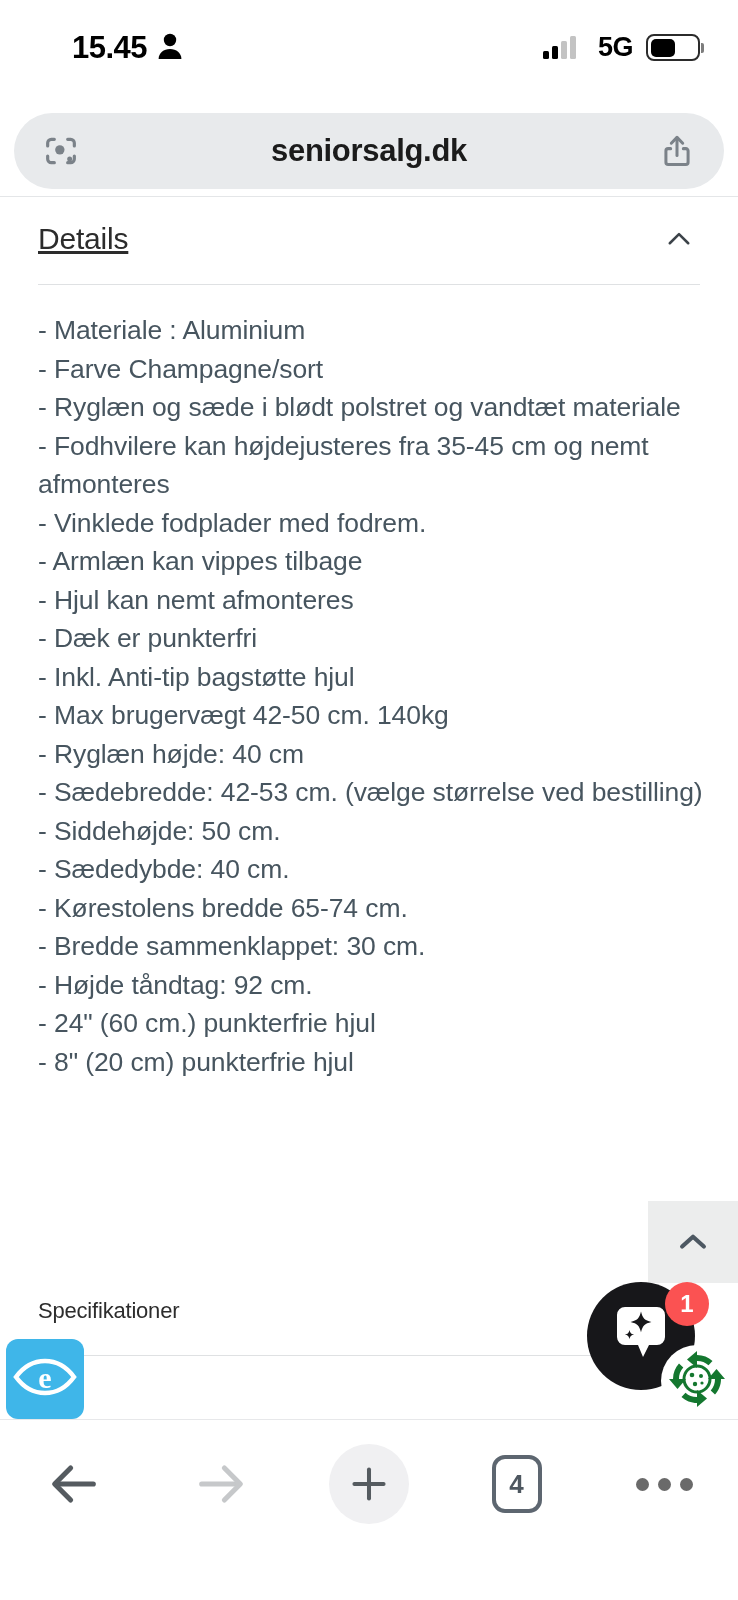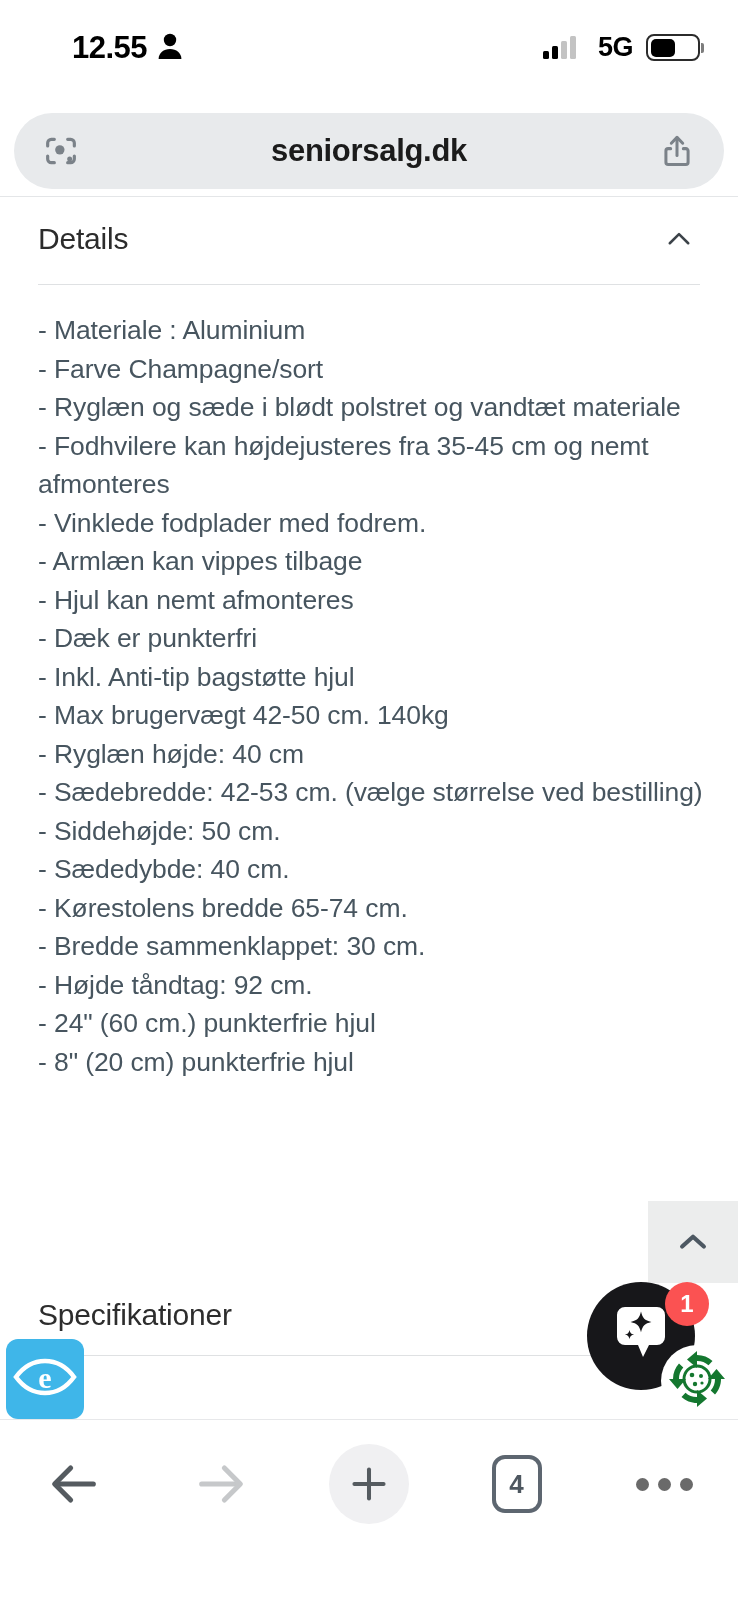--- a/index.html
+++ b/index.html
@@ -139,20 +139,21 @@
     display: flex;
     align-items: center;
     justify-content: space-between;
     padding: 13px 38px 0 38px;
     height: 70px;
   }
   .details-title {
     font-size: 30px;
     color: #2c2c2c;
     letter-spacing: -0.2px;
+    text-decoration: underline;
   }
   .chevron-up-btn {
     width: 42px; height: 42px;
     display: flex; align-items: center; justify-content: center;
   }
   .section-rule {
     margin: 17px 38px 0 38px;
     height: 1px;
     background: #dfe1e3;
   }
@@ -164,21 +165,21 @@
     letter-spacing: -0.1px;
   }
   .body-copy p { margin: 0; }
   .body-copy p.gap { margin-top: 38px; }
 
   
   .spec-head {
     position: absolute;
     left: 38px;
     top: 1101px;
-    font-size: 30px;
+    font-size: 22px;
     color: #2d2d2d;
     letter-spacing: -0.2px;
   }
   .spec-rule {
     position: absolute;
     left: 38px; right: 38px;
     top: 1158px;
     height: 1px;
     background: #dfe1e3;
   }
@@ -312,21 +313,21 @@
     display: block;
   }
 </style>
 </head>
 <body>
 
 <div id="screen">
 
   <div class="statusbar">
     <div class="status-left">
-      <span class="status-time">12.55</span>
+      <span class="status-time">15.45</span>
       <span class="person-icon">
         <svg width="26" height="28" viewBox="0 0 26 28">
             <circle cx="13" cy="8" r="6.2" fill="#000"></circle>
             <path d="M1.6 27c0-6 5.1-10 11.4-10s11.4 4 11.4 10z" fill="#000"></path>
           </svg>
       </span>
     </div>
     <div class="status-right">
       <span class="signal-bars">
           <i></i>

